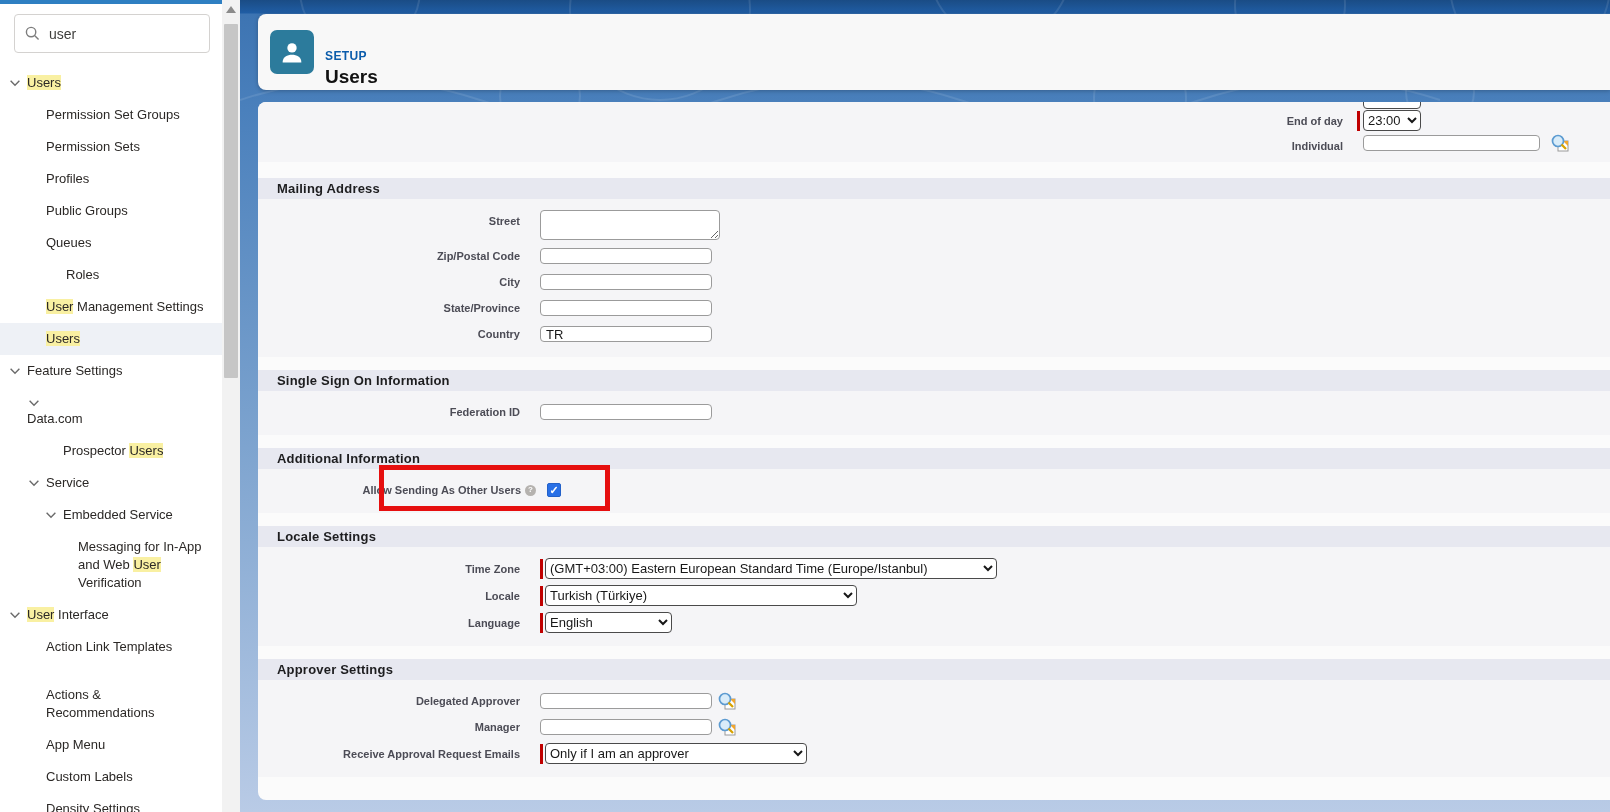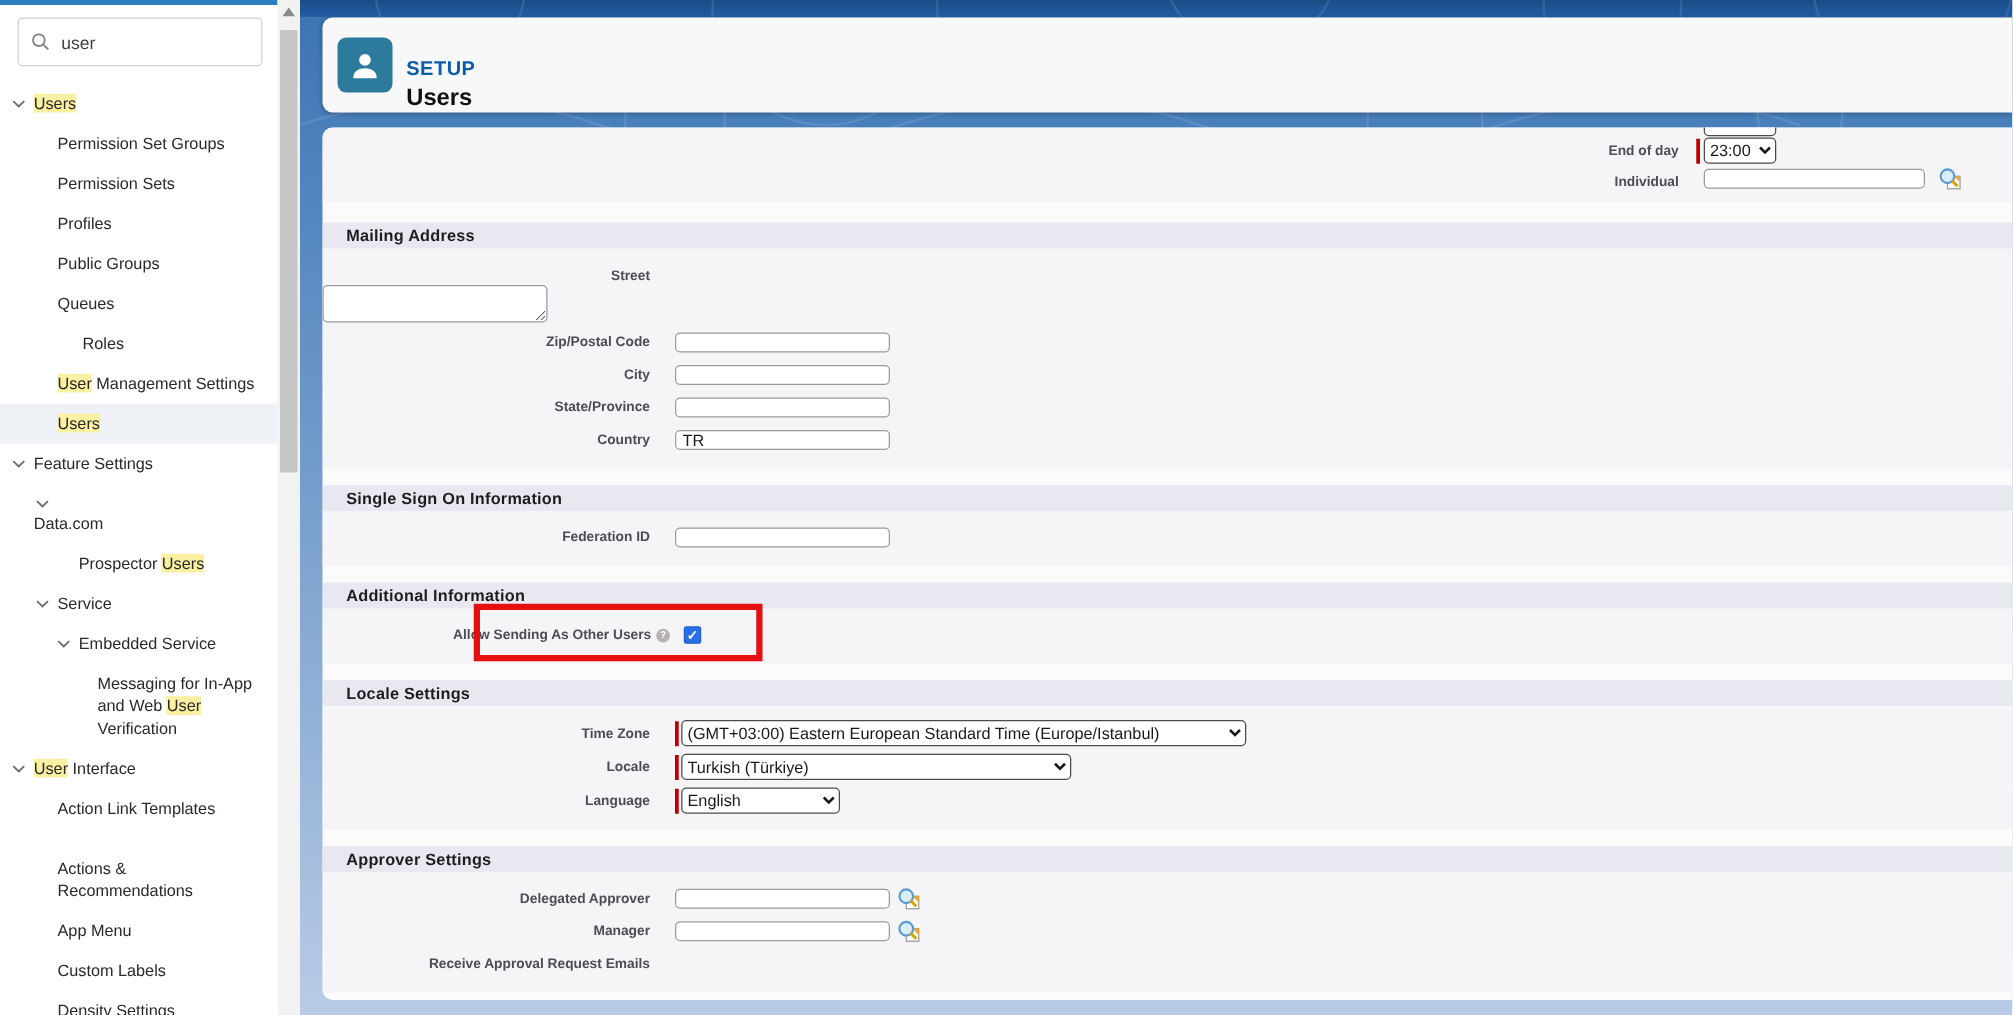--- a/index.html
+++ b/index.html
@@ -28,39 +28,39 @@
 
   
   .main { flex:1; position:relative; overflow:hidden; padding:14px 0 0 18px;
           background:linear-gradient(180deg,#1a4c85 0px,#205da4 13px,#3d74b2 14px,#4a80bc 110px,#7ba2ce 430px,#b9cbe6 100%); }
   .bg-swirls { position:absolute; inset:0; pointer-events:none; }
 
   .header-card { position:relative; height:76px; background:#f8f8f8; border-radius:8px 0 0 8px;
                  display:flex; align-items:center; padding-left:12px; box-shadow:0 1px 4px rgba(0,0,0,.25); }
   .icon-tile { width:44px; height:44px; background:#2c7b9c; border-radius:7px; display:flex;
                align-items:center; justify-content:center; margin-right:11px; }
-  .eyebrow { color:#0b5cab; font-size:16px; font-weight:bold; letter-spacing:.4px;margin-top:32px; }
+  .eyebrow { color:#0b5cab; font-size:12px; font-weight:bold; letter-spacing:.4px;margin-top:32px; }
   .page-title { font-size:19px; font-weight:bold; color:#121212; margin-top:3px; }
 
   .panel { position:relative; margin-top:12px; height:698px; background:#fbfbfb;
            border-radius:8px 0 0 8px; overflow:hidden; }
 
   
   .top-fields { position:relative; height:60px; background:#f5f5f7; margin-bottom:16px; }
   .tf-label { position:absolute; left:885px; width:200px; text-align:right; font-size:11px; font-weight:bold; color:#4c4c56; }
   .req { width:3px; height:20px; background:#c00000; flex-shrink:0; margin-right:2px; }
   .req-abs { position:absolute; width:3px; background:#c00000; }
 
   
   .sec { margin-bottom:13px; }
   .sec-bar { height:21px; background:#e7e8f0; display:flex; align-items:center; padding-left:19px;
              font-size:13px; font-weight:bold; color:#1d1d1f; letter-spacing:.2px; }
   .sec-body { background:#f5f5f7; padding:8px 0 10px; position:relative; }
   .frow { display:flex; align-items:center; padding:3px 0; min-height:26px; }
-  .frow.top-align { align-items:flex-start;flex-direction:column; }
+  .frow.top-align { align-items:flex-start; }
   .flabel { width:282px; text-align:right; padding-right:20px; font-size:11px; font-weight:bold; color:#4c4c56;
             flex-shrink:0; line-height:14px; }
   .frow.top-align .flabel { padding-top:4px; }
   .flabel.with-help { padding-right:4px; display:flex; justify-content:flex-end; align-items:center; gap:4px; }
   .fctrl { display:flex; align-items:center; }
 
   input.txt, textarea.txt { border:1px solid #9b9b9b; border-radius:4px; background:#fff; font-size:13px;
             color:#181818; padding:0 5px; font-family:"Liberation Sans",sans-serif; }
   input.txt { width:172px; height:16px; }
   textarea.txt { width:180px; height:30px; resize:both; padding-top:2px; }
@@ -370,19 +370,24 @@
                   <rect x="8" y="8" width="10" height="10" fill="#fff" stroke="#9a9a9a"></rect>
                   <path d="M13 8 h5 v5 z" fill="#f2a72e"></path>
                   <circle cx="8" cy="8" r="5.5" fill="#d9ecf9" stroke="#5c9bd1" stroke-width="1.7"></circle>
                   <line x1="11.5" y1="11.5" x2="16" y2="16" stroke="#d8a200" stroke-width="2.3"></line>
                 </svg>
               </span>
             </div>
           </div>
           <div class="frow">
             <div class="flabel">Receive Approval Request Emails</div>
+            <div class="fctrl">
+                <span class="req"></span>
+              <select class="sel w-appr">
+                <option>Only if I am an approver</option></select>
+              </div>
           </div>
         </div>
       </div>
 
     </div>
   </div>
 </div>
 
 </body></html>

